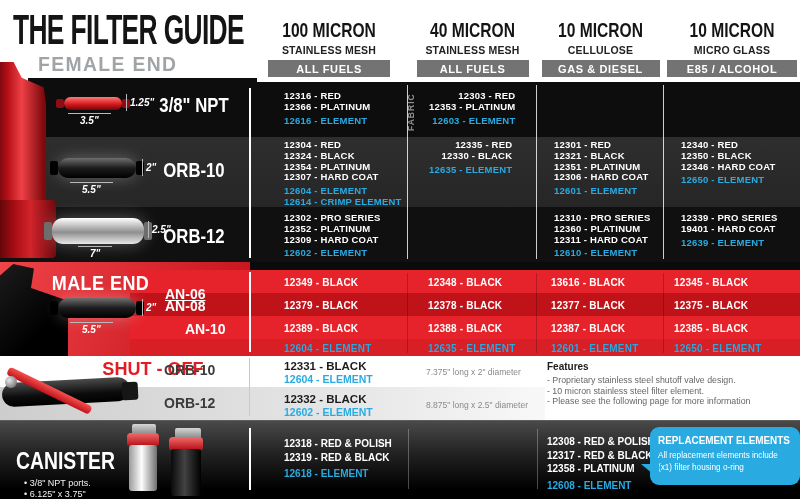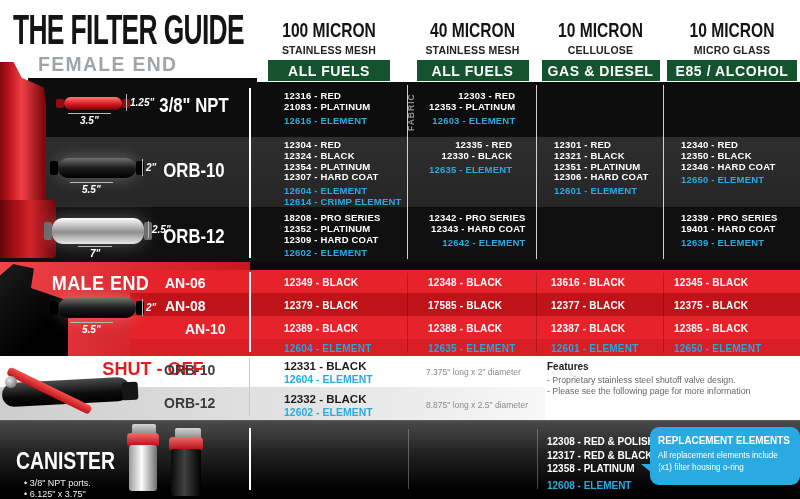--- a/index.html
+++ b/index.html
@@ -18,21 +18,21 @@
     left:38px;top:52px;font-size:21px;font-weight:700;color:#a1a4a7;
     letter-spacing:1.5px;transform:scaleX(.92);transform-origin:left top;white-space:nowrap;
   }
   .colhead{top:20px;text-align:center;}
   .ch1{left:250px;width:158px;}
   .ch2{left:408px;width:129px;}
   .ch3{left:537px;width:127px;}
   .ch4{left:664px;width:136px;}
   .micron{font-size:19px;font-weight:700;color:#141414;transform:scaleX(.82) scaleY(1.08);white-space:nowrap;}
   .media{font-size:10.5px;font-weight:700;color:#222;letter-spacing:.2px;margin-top:2px;white-space:nowrap;}
-  .badge{margin:4px auto 12px;background:#14532d;color:#fff;font-size:14px;font-weight:700;
+  .badge{margin:4px auto 12px;background:#737373;color:#fff;font-size:11px;font-weight:700;
     letter-spacing:.6px;padding:2.5px 0;white-space:nowrap;}
   .bw1{width:122px;}.bw2{width:112px;}.bw3{width:118px;}.bw4{width:130px;}
   .black-lip{left:28px;top:78px;width:229px;height:6px;background:#0d0d0d;}
 
   
   .female-table{left:0;top:82px;width:800px;height:180px;background:#0d0d0d;}
   .frow2{left:0;top:137px;width:800px;height:70px;background:linear-gradient(180deg,#2e2e2e,#262626);}
   .frow3{left:0;top:207px;width:800px;height:55px;background:#101010;}
 
   .part,.element{font-weight:700;font-size:9.5px;line-height:10.8px;letter-spacing:.2px;white-space:nowrap;}
@@ -77,21 +77,21 @@
     background:linear-gradient(115deg,#f04449 0%,#c11018 35%,#e52129 70%,#9c0c12 100%);}
   .male-topbar{left:250px;top:262px;width:550px;height:8px;background:#0b0b0b;}
   .stripe{position:absolute;left:130px;width:670px;height:23px;}
   .s1{top:270px;background:#e6232b;}
   .s2{top:293px;background:#bf1219;}
   .s3{top:316px;background:#e6232b;}
   .se{top:339px;height:17px;background:#d81f26;}
   .male-title{left:28px;top:272px;width:145px;text-align:center;color:#fff;font-weight:700;font-size:20px;
     letter-spacing:.5px;transform:scaleX(.9) scaleY(1.05);white-space:nowrap;}
   .anlabel{left:165px;color:#fff;font-weight:700;font-size:14px;white-space:nowrap;}
-  .an1{top:275px;}.an2{top:298px;}.an3{top:321px;margin-left:20px;}
+  .an1{top:286px;text-decoration:underline;}.an2{top:298px;}.an3{top:321px;margin-left:20px;}
   .mcell{position:absolute;color:#fff;font-weight:700;font-size:10px;letter-spacing:.2px;white-space:nowrap;}
   .mel{color:#bfe9fb;color:#29abe2;text-shadow:0 0 1px rgba(0,0,0,.2);}
   .mr1{top:277px;}.mr2{top:300px;}.mr3{top:323px;}.mre{top:343px;}
   .mc1{left:284px;}.mc2{left:428px;}.mc3{left:551px;}.mc4{left:674px;}
 
   
   .shut-section{left:0;top:356px;width:800px;height:64px;background:#fff;}
   .shut-row2{left:0;top:387px;width:545px;height:33px;background:linear-gradient(90deg,#cdcdcd,#e9e9e9 70%,#f8f8f8);}
   .shut-title{left:86px;top:358px;width:134px;text-align:center;color:#e31b23;font-weight:700;font-size:19px;
     transform:scaleX(.95);white-space:nowrap;}
@@ -198,21 +198,21 @@
   <div class="capsule cap-chrome" style="left:52px;top:218px;width:92px;height:26px;"></div>
   <div class="dim dim-v" style="left:152px;top:224px;">2.5"</div>
   <div class="dim dim-h" style="left:90px;top:248px;">7"</div>
   <div class="abs rowlabel rl3">ORB-12</div>
 
   <div class="abs fabric-note">FABRIC</div>
 
   <div class="fcell fr1 fc1">
     <div>
         <div class="part">12316 - RED</div>
-        <div class="part">21083 - PLATINUM</div>
+        <div class="part">12366 - PLATINUM</div>
       </div>
     <div class="elements">
         <div class="element">12616 - ELEMENT</div>
       </div>
   </div>
   <div class="fcell fr1 fc2">
     <div>
         <div class="part">12303 - RED</div>
         <div class="part">12353 - PLATINUM</div>
       </div>
@@ -257,35 +257,36 @@
         <div class="part">12340 - RED</div>
         <div class="part">12350 - BLACK</div>
         <div class="part">12346 - HARD COAT</div>
       </div>
     <div class="elements">
         <div class="element">12650 - ELEMENT</div>
       </div>
   </div>
   <div class="fcell fr3 fc1">
     <div>
-        <div class="part">18208 - PRO SERIES</div>
+        <div class="part">12302 - PRO SERIES</div>
         <div class="part">12352 - PLATINUM</div>
         <div class="part">12309 - HARD COAT</div>
       </div>
     <div class="elements">
         <div class="element">12602 - ELEMENT</div>
       </div>
   </div>
-  <div class="fcell fr3 fc2">
-    <div>
-        <div class="part">12342 - PRO SERIES</div>
-        <div class="part">12343 - HARD COAT</div>
-      </div>
-    <div class="elements">
-        <div class="element">12642 - ELEMENT</div>
+  <div class="fcell fr3 fc3">
+    <div>
+        <div class="part">12310 - PRO SERIES</div>
+        <div class="part">12360 - PLATINUM</div>
+        <div class="part">12311 - HARD COAT</div>
+      </div>
+    <div class="elements">
+        <div class="element">12610 - ELEMENT</div>
       </div>
   </div>
   <div class="fcell fr3 fc4">
     <div>
         <div class="part">12339 - PRO SERIES</div>
         <div class="part">19401 - HARD COAT</div>
       </div>
     <div class="elements">
         <div class="element">12639 - ELEMENT</div>
       </div>
@@ -312,21 +313,21 @@
 
   <div class="abs anlabel an1">AN-06</div>
   <div class="abs anlabel an2">AN-08</div>
   <div class="abs anlabel an3">AN-10</div>
 
   <div class="mcell mr1 mc1">12349 - BLACK</div>
   <div class="mcell mr1 mc2">12348 - BLACK</div>
   <div class="mcell mr1 mc3">13616 - BLACK</div>
   <div class="mcell mr1 mc4">12345 - BLACK</div>
   <div class="mcell mr2 mc1">12379 - BLACK</div>
-  <div class="mcell mr2 mc2">17585 - BLACK</div>
+  <div class="mcell mr2 mc2">12378 - BLACK</div>
   <div class="mcell mr2 mc3">12377 - BLACK</div>
   <div class="mcell mr2 mc4">12375 - BLACK</div>
   <div class="mcell mr3 mc1">12389 - BLACK</div>
   <div class="mcell mr3 mc2">12388 - BLACK</div>
   <div class="mcell mr3 mc3">12387 - BLACK</div>
   <div class="mcell mr3 mc4">12385 - BLACK</div>
   <div class="mcell mre mc1 mel">12604 - ELEMENT</div>
   <div class="mcell mre mc2 mel">12635 - ELEMENT</div>
   <div class="mcell mre mc3 mel">12601 - ELEMENT</div>
   <div class="mcell mre mc4 mel">12650 - ELEMENT</div>
@@ -352,20 +353,21 @@
   <div class="so-el" style="top:373px;">12604 - ELEMENT</div>
   <div class="so-size" style="top:367px;">7.375" long x 2" diameter</div>
   <div class="so-part" style="top:393px;">12332 - BLACK</div>
   <div class="so-el" style="top:406px;">12602 - ELEMENT</div>
   <div class="so-size" style="top:400px;">8.875" long x 2.5" diameter</div>
 
   <div class="abs feat">
     <div class="feat-title">Features</div>
     <div class="feat-items">
         <div class="feat-item">- Proprietary stainless steel shutoff valve design.</div>
+        <div class="feat-item">- 10 micron stainless steel filter element.</div>
         <div class="feat-item">- Please see the following page for more information</div>
       </div>
   </div>
 
   <div class="vline" style="left:249px;top:358px;height:58px;background:#c9c9c9;"></div>
 
   <div class="abs can-section"></div>
   <div class="abs can-title">CANISTER</div>
   <div class="abs can-bullets">
       <div class="bullet">• 3/8" NPT ports.</div>
@@ -376,20 +378,29 @@
     <div class="can-bracket" style="left:8px;top:0;width:24px;"></div>
     <div class="can-cap" style="left:3px;top:9px;width:32px;"></div>
     <div class="can-body-a" style="left:5px;top:21px;"></div>
   </div>
   <div class="can-img" style="left:166px;top:428px;width:42px;height:70px;">
     <div class="can-bracket" style="left:9px;top:0;width:26px;"></div>
     <div class="can-cap" style="left:3px;top:9px;width:34px;"></div>
     <div class="can-body-b" style="left:5px;top:21px;"></div>
   </div>
 
+  <div class="abs can-parts cc1">
+    <div>
+        <div class="part-line">12318 - RED &amp; POLISH</div>
+        <div class="part-line">12319 - RED &amp; BLACK</div>
+      </div>
+    <div class="can-el" style="margin-top:3px;">
+        <div class="el-line">12618 - ELEMENT</div>
+      </div>
+  </div>
   <div class="abs can-parts cc3">
     <div>
         <div class="part-line">12308 - RED &amp; POLISH</div>
         <div class="part-line">12317 - RED &amp; BLACK</div>
         <div class="part-line">12358 - PLATINUM</div>
       </div>
     <div class="can-el" style="margin-top:3px;">
         <div class="el-line">12608 - ELEMENT</div>
       </div>
   </div>

